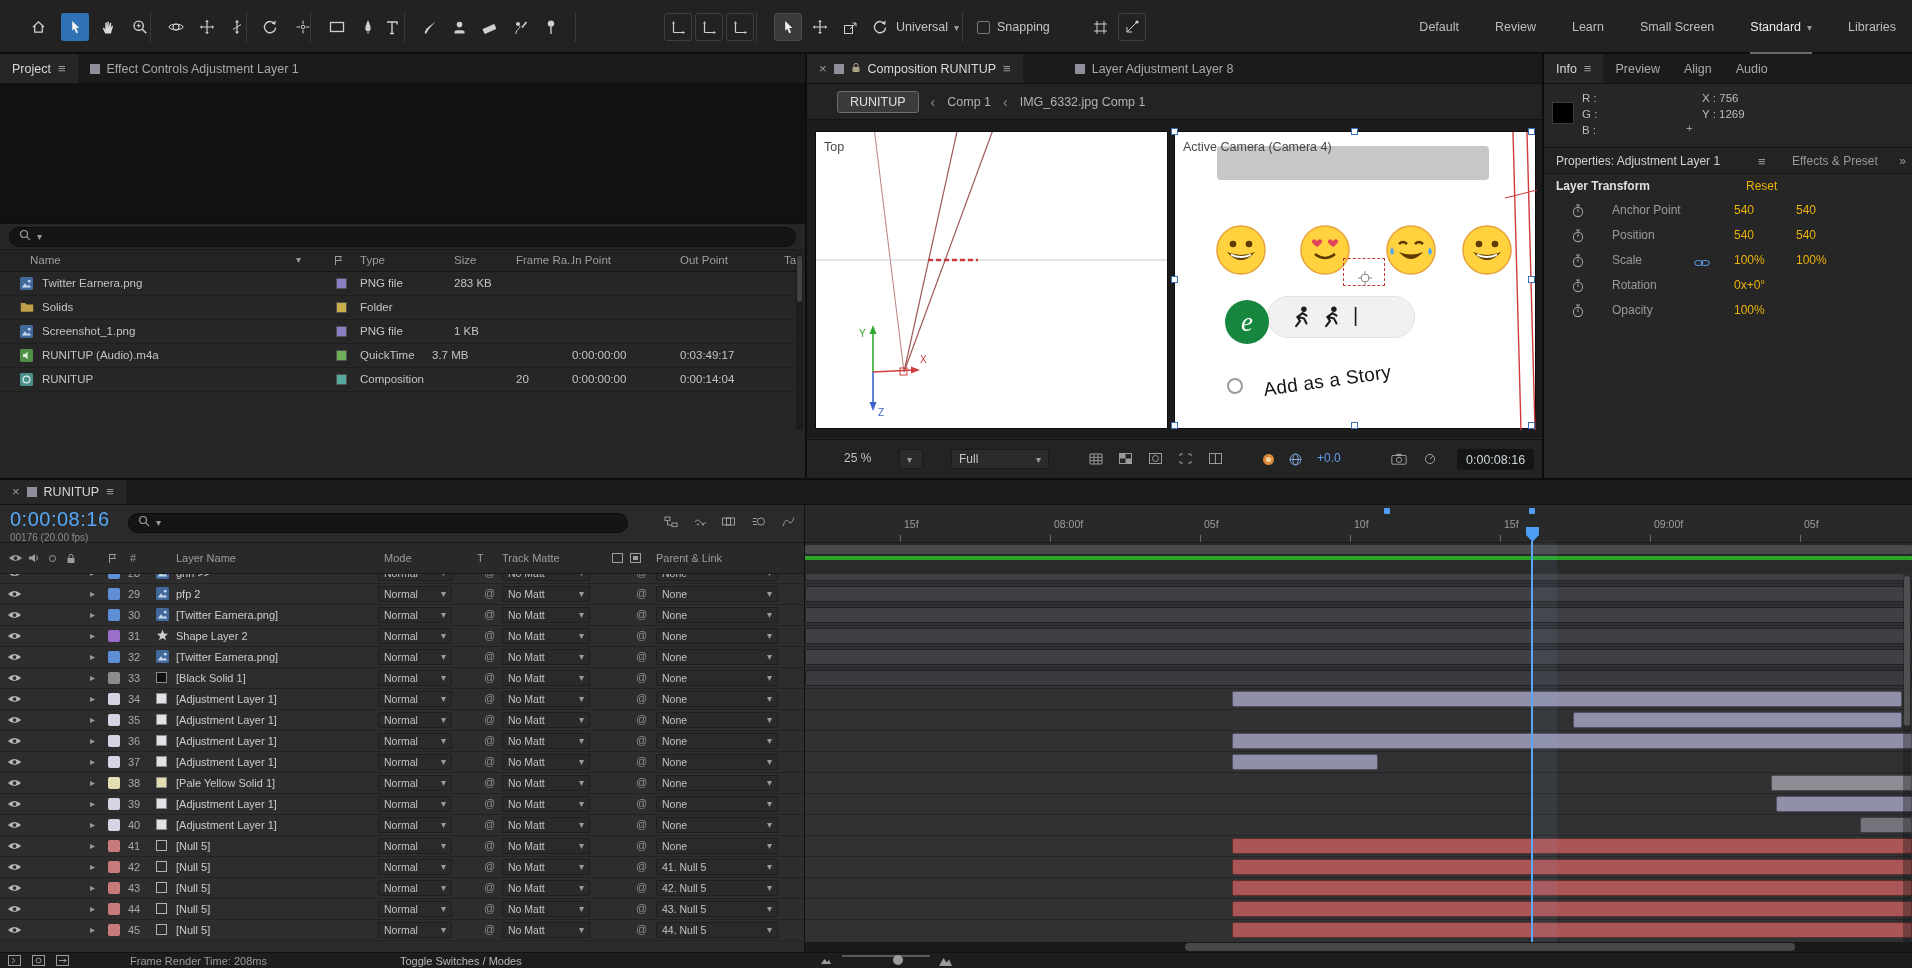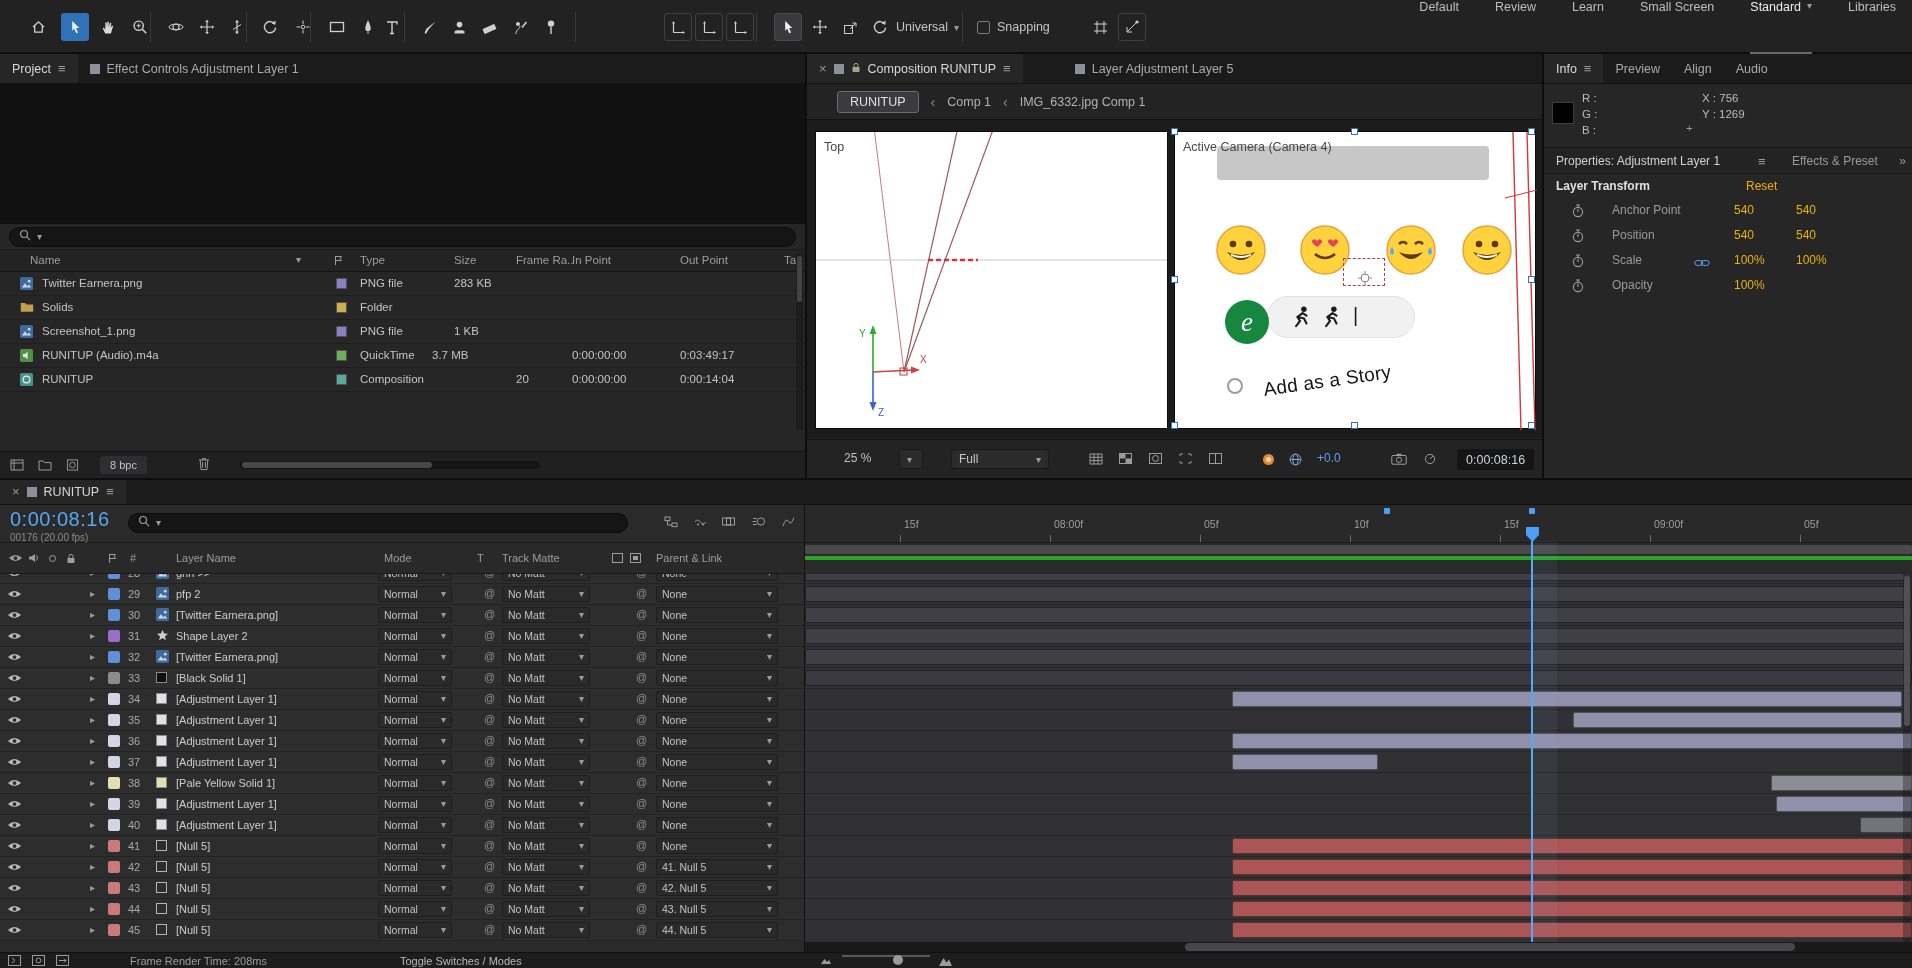--- a/index.html
+++ b/index.html
@@ -15,21 +15,21 @@
   .tbtn.active{background:#2f72b5}
   .tbtn.boxed{border:1px solid #3f3f41}
   .tbtn.darkbox{background:#3a3a3c;border:1px solid #4a4a4c}
   .ticon{display:flex;align-items:center;justify-content:center}
   .tsep{position:absolute;top:12px;width:1px;height:30px;background:#3a3a3b}
   .tlabel{position:absolute;top:0;height:54px;display:flex;align-items:center;gap:6px;color:#c6c6c6;font-size:12.5px}
   .caret{color:#9a9a9a;font-size:10px}
   .snapwrap{position:absolute;top:0;height:54px;display:flex;align-items:center;gap:7px;font-size:12.5px}
   .checkbox{width:13px;height:13px;border:1px solid #7a7a7a;border-radius:2px;background:transparent;display:inline-block}
   .workspaces{position:absolute;right:16px;top:0;height:54px;display:flex;align-items:center;gap:36px;font-size:12.5px;color:#bdbdbd}
-  .ws-item{display:flex;gap:6px;height:54px}
+  .ws-item{display:flex;align-items:center;gap:6px;height:54px}
   .ws-item.active{color:#ededed;box-shadow:inset 0 -2px 0 #6a6a6a}
 
   
   .top{height:424px;display:flex;gap:2px;background:#0d0d0d;flex:none}
   .panel{background:#262627;position:relative;overflow:hidden}
   .project{width:805px;flex:none}
   .comp{width:735px;flex:none}
   .right{flex:1}
   .tabbar{height:30px;background:#1b1b1c;display:flex;border-bottom:1px solid #121212;align-items:stretch}
   .ptab{display:flex;align-items:center;gap:7px;padding:0 12px;color:#a9a9a9;font-size:12.5px;white-space:nowrap}
@@ -503,57 +503,37 @@
             <span style="left: 360px;">Composition</span>
             <span style="left: 454px;"></span>
             <span style="left: 516px;">20</span>
             <span style="left: 572px;">0:00:00:00</span>
             <span style="left: 680px;">0:00:14:04</span>
           </div>
         </div>
       <div class="pvscroll">
           <div class="pvthumb"></div>
         </div>
-      <div class="pfoot">
-        <span class="footic" style="left:10px"><svg width="14" height="12" viewBox="0 0 14 12">
-              <rect x="1" y="1" width="12" height="10" fill="none" stroke="#9b9b9b"></rect>
-              <path d="M1 4 H13 M4 1 V11" stroke="#9b9b9b"></path>
-            </svg></span>
-        <span class="footic" style="left:38px"><svg width="14" height="12" viewBox="0 0 14 12">
-              <path d="M1 2 H5 L6.5 3.6 H13 V11 H1 Z" fill="none" stroke="#9b9b9b"></path>
-            </svg></span>
-        <span class="footic" style="left:66px"><svg width="13" height="12" viewBox="0 0 13 13">
-              <rect x="1" y="1" width="11" height="11" fill="none" stroke="#9b9b9b"></rect>
-              <circle cx="6.5" cy="6.5" r="3" fill="none" stroke="#9b9b9b"></circle>
-            </svg></span>
-        <span class="bpc-chip">8 bpc</span>
-        <span class="footic" style="left:198px;top:5px"><svg width="12" height="14" viewBox="0 0 12 14">
-              <path d="M1 3 H11 M4.5 3 V1.6 H7.5 V3 M2.2 3 L3 12.6 H9 L9.8 3 M4.6 5 V10.6 M7.4 5 V10.6" fill="none" stroke="#9b9b9b"></path>
-            </svg></span>
-        <span class="hscrollbar" style="left:240px;width:300px">
-            <span class="hthumb" style="left:2px;width:190px"></span>
-          </span>
-      </div>
     </section>
 
     <section class="panel comp">
       <div class="tabbar">
         <div class="ptab active">
           <span class="close-g">×</span>
           <span class="micon"></span>
           <span><svg width="10" height="11" viewBox="0 0 10 11">
                 <rect x="1.5" y="5" width="7" height="5" rx="0.8" fill="#a8a489"></rect>
                 <path d="M3 5 V3.4 a2 2 0 0 1 4 0 V5" fill="none" stroke="#a8a489"></path>
               </svg></span>
           <span>Composition RUNITUP</span>
           <span class="menu-glyph">≡</span>
         </div>
         <div class="ptab" style="margin-left:40px">
           <span class="micon"></span>
-          <span>Layer Adjustment Layer 5</span>
+          <span>Layer Adjustment Layer 8</span>
         </div>
       </div>
       <div class="bcrumbs">
           <span class="crumb-chip">RUNITUP</span>
           <span class="crumb-sep">‹</span>
           <span class="crumb">Comp 1</span>
           <span class="crumb-sep">‹</span>
           <span class="crumb">IMG_6332.jpg Comp 1</span>
         </div>
       <div class="viewport">
@@ -765,20 +745,28 @@
                 <rect x="7.2" y="1.6" width="8" height="4.8" rx="2.4" fill="none" stroke="#5e9ff0"></rect>
               </svg></span>
             <span class="blue" style="left: 190px;">100%</span>
             <span class="blue" style="left: 252px;">100%</span>
           </div>
           <div class="lt-row">
             <span style="left: 28px; top: 6px;"><svg width="12" height="14" viewBox="0 0 12 14">
                 <circle cx="6" cy="8" r="4.6" fill="none" stroke="#9b9b9b" stroke-width="1.1"></circle>
                 <path d="M6 8 V5 M4 1 H8 M6 1 V3" stroke="#9b9b9b" stroke-width="1.1" fill="none"></path>
               </svg></span>
+            <span class="dim" style="left: 68px;">Rotation</span>
+            <span class="blue" style="left: 190px;">0x+0°</span>
+          </div>
+          <div class="lt-row">
+            <span style="left: 28px; top: 6px;"><svg width="12" height="14" viewBox="0 0 12 14">
+                <circle cx="6" cy="8" r="4.6" fill="none" stroke="#9b9b9b" stroke-width="1.1"></circle>
+                <path d="M6 8 V5 M4 1 H8 M6 1 V3" stroke="#9b9b9b" stroke-width="1.1" fill="none"></path>
+              </svg></span>
             <span class="dim" style="left: 68px;">Opacity</span>
             <span class="blue" style="left: 190px;">100%</span>
           </div>
         </div>
     </section>
   </div>
 
   <div class="bottom">
     <div class="tl-tabbar">
       <div class="ptab active">

